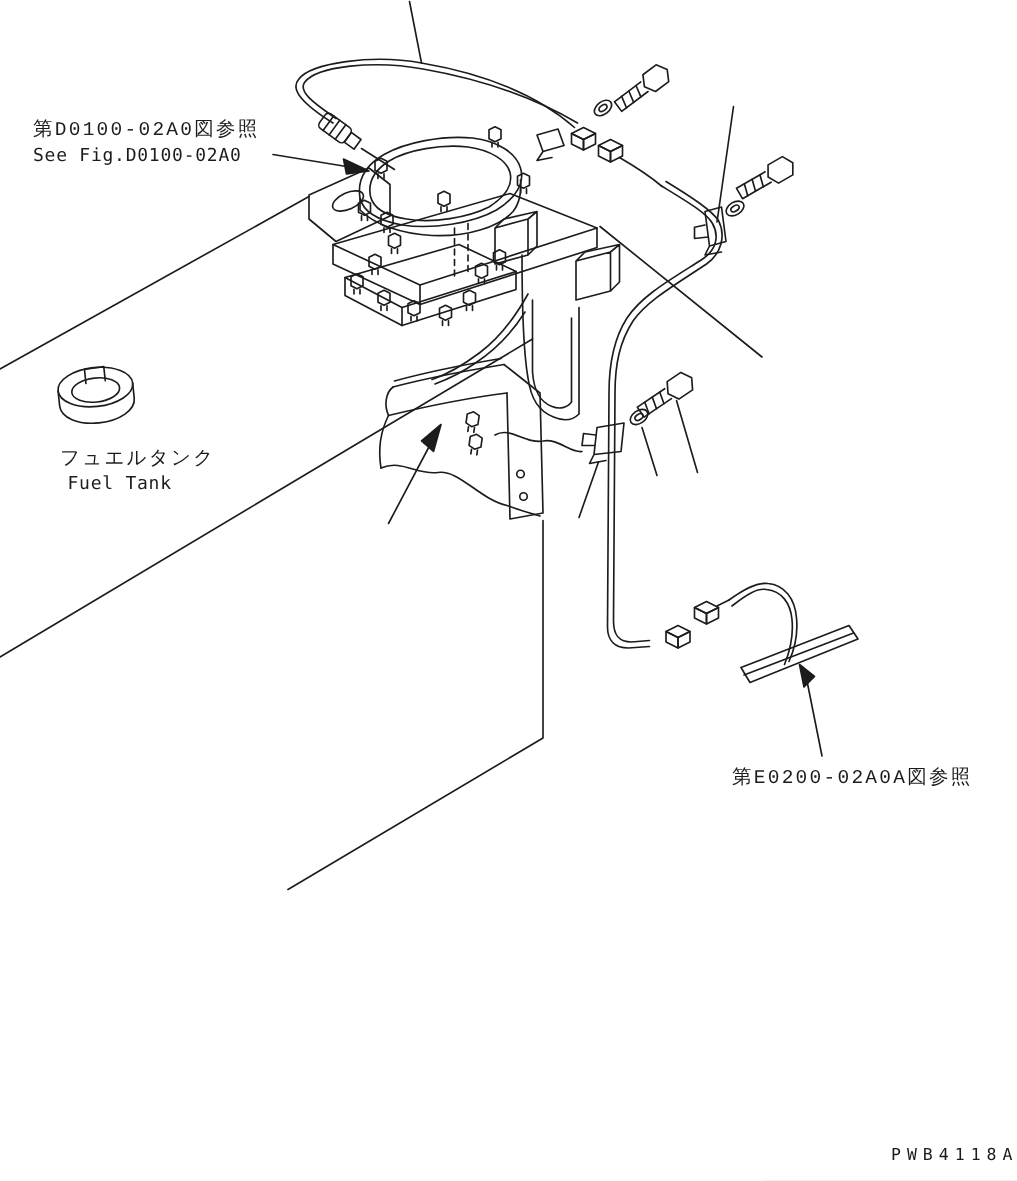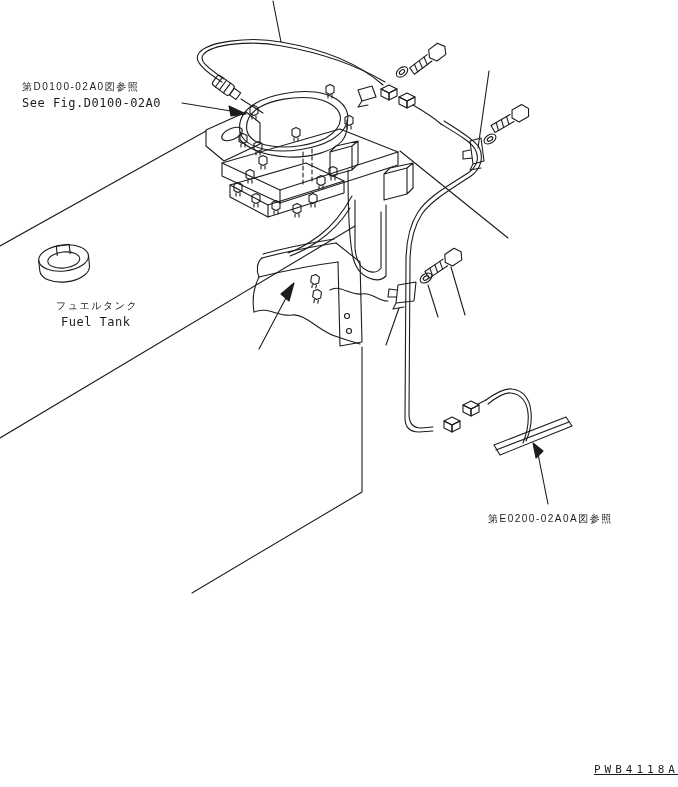--- a/index.html
+++ b/index.html
@@ -3,24 +3,24 @@
 <meta charset="utf-8">
 <style>
   html,body{margin:0;padding:0;background:#e8e8e8;}
   .page{
     position:relative;width:678px;height:787px;background:#ffffff;
     font-family:"DejaVu Sans Mono","Liberation Mono",monospace;
     color:#1c1c1c;overflow:hidden;margin:0 auto;
   }
   svg{position:absolute;left:0;top:0;}
   .callout{position:absolute;line-height:17px;white-space:nowrap;}
-  .callout .jp{font-size:10px;letter-spacing:1.5px;font-family:Liberation Sans, sans-serif;}
+  .callout .jp{font-size:13px;letter-spacing:1.5px;font-family:Liberation Mono, monospace;}
   .callout .en{font-size:12px;letter-spacing:0.5px;}
   .watermark{
-    position:absolute;left:594px;top:763px;font-size:11px;letter-spacing:4px;text-decoration:underline;
+    position:absolute;left:594px;top:763px;font-size:11px;letter-spacing:4px;
   }
 </style>
 </head>
 <body>
 
 <div class="page">
 
   <svg viewBox="0 0 678 787" width="678" height="787">
     <defs>
       <g id="bolt-long">
@@ -190,21 +190,21 @@
         <path d="M294,283 L281,294 L289,301 Z" fill="#1c1c1c"></path>
       </g>
     </g>
   </svg>
 
   <div class="callout" style="left:22px;top:78px">
     <div class="jp">第D0100-02A0図参照</div>
     <div class="en">See Fig.D0100-02A0</div>
   </div>
 
-  <div class="callout" style="left:56px;top:297px">
+  <div class="callout" style="left:40px;top:297px">
     <div class="jp">フュエルタンク</div>
     <div class="en" style="padding-left:5px">Fuel Tank</div>
   </div>
 
 
   <div class="callout" style="left:488px;top:510px">
     <div class="jp">第E0200-02A0A図参照</div>
   </div>
 
   <div class="watermark">PWB4118A</div>

